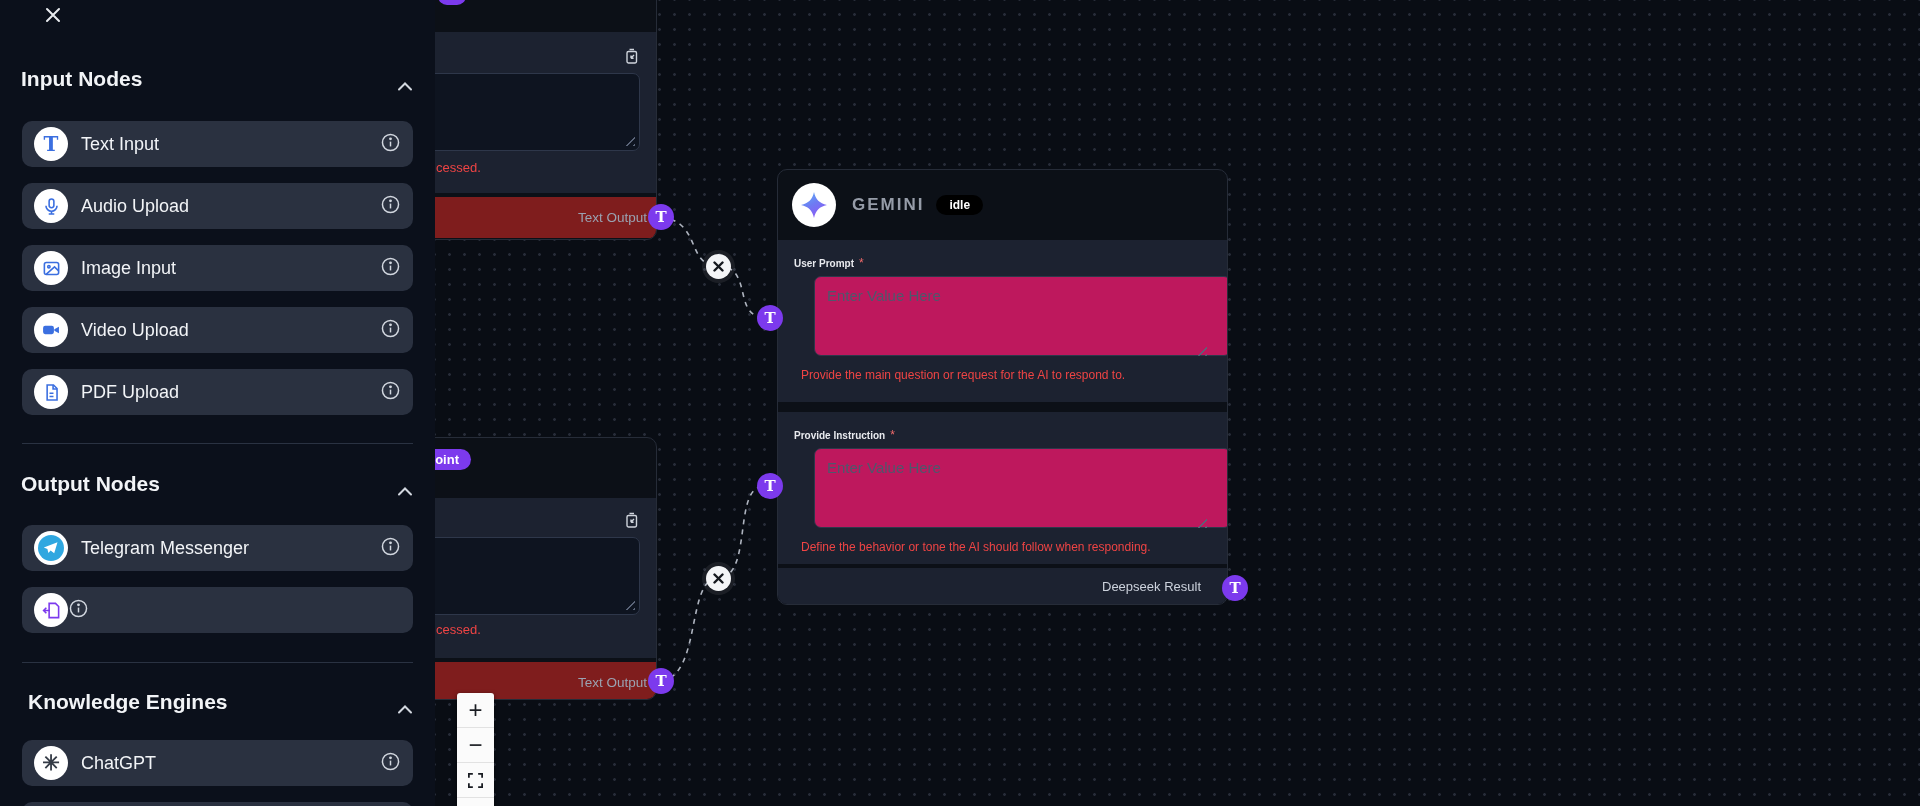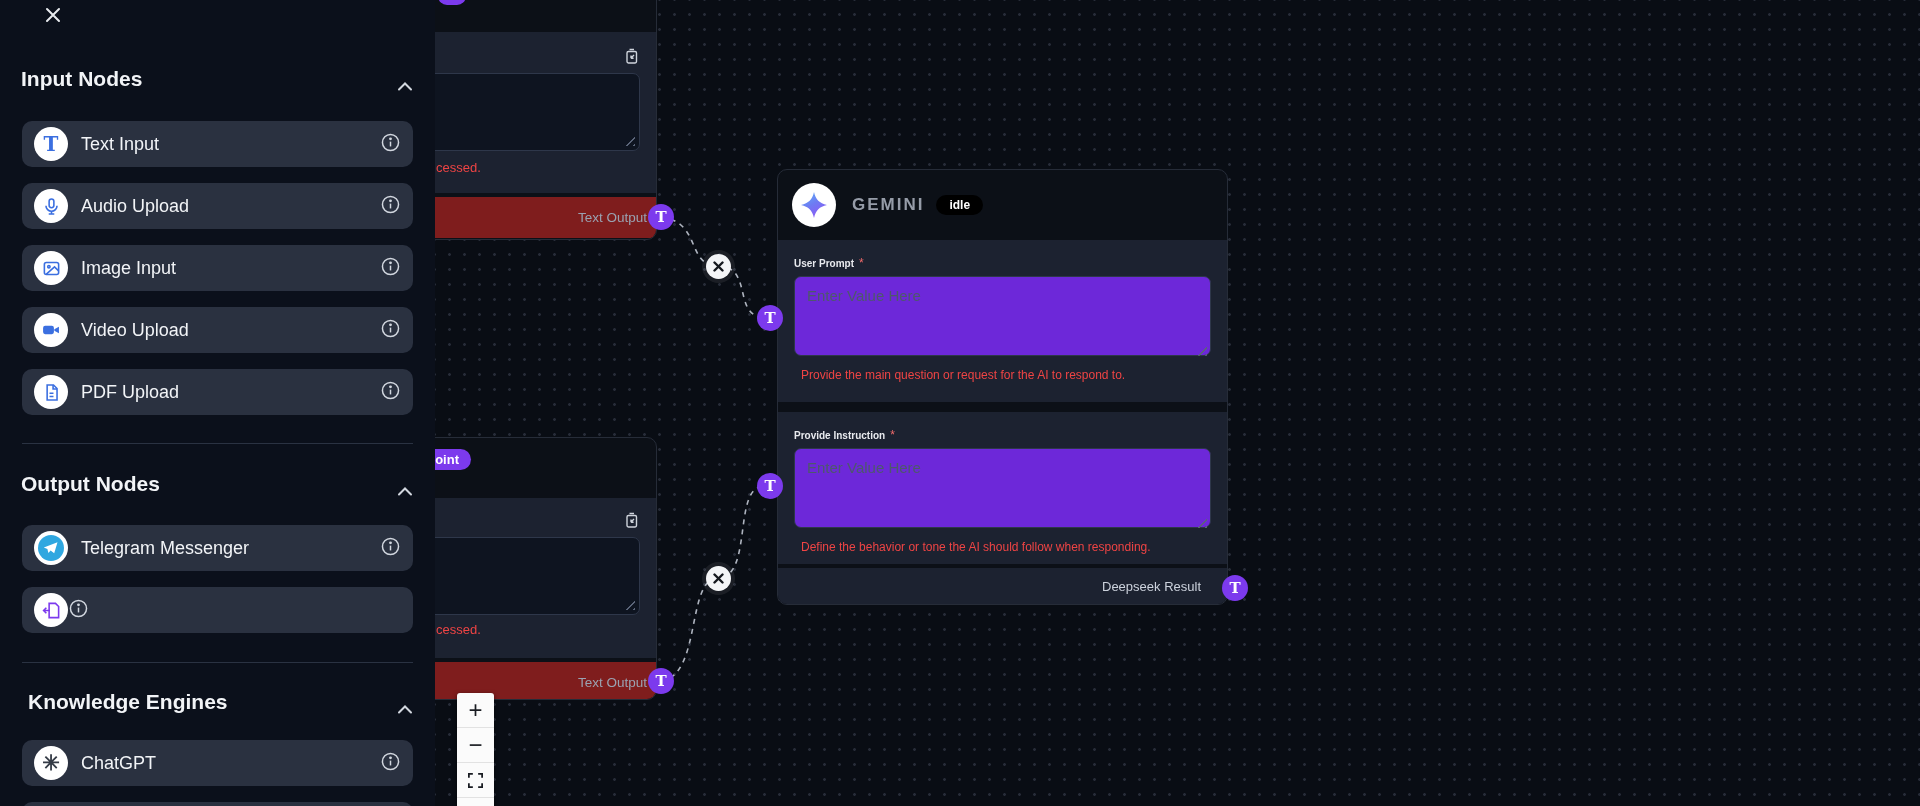--- a/index.html
+++ b/index.html
@@ -14,23 +14,23 @@
   #edges { position:absolute; inset:0; z-index:1; }
 
   
   .node { position:absolute; z-index:2; background:#0c1017; border:1px solid #262c38;
     border-radius:10px; }
   .node-section { background:#1c2230; }
   .node-label { font-size:10px; font-weight:bold; color:#e8eaee; }
   .req { color:#f06a6a; margin-left:5px; font-size:12px; }
   .helper { font-size:12px; color:#ef4444; }
   .ta-wrap { position:relative; }
-  textarea.field { width:100%; height:80px; background:#6d28d9; border:1px solid #2e374a;
+  textarea.field { width:100%; height:80px; background:#be185d; border:1px solid #2e374a;
     border-radius:7px; resize:none; color:#cdd3de; font-size:15px; padding:10px 12px;
-    font-family:"Liberation Sans", sans-serif; outline:none; }
+    font-family:"Liberation Sans", sans-serif; outline:none;margin-left:20px; }
   textarea.field::placeholder { color:#4e586c; }
   .grip { position:absolute; right:4px; bottom:4px; width:10px; height:10px;
     background:repeating-linear-gradient(-45deg, #5a6478 0 1.5px, transparent 1.5px 5px);
     clip-path:polygon(100% 0, 100% 100%, 0 100%); }
   .footer-label { font-size:13.5px; color:#9aa2b1; }
 
   
   .handle { position:absolute; z-index:4; width:26px; height:26px; border-radius:50%;
     background:#7c3aed; color:#fff; display:flex; align-items:center; justify-content:center;
     font-family:"DejaVu Serif", serif; font-weight:bold; font-size:15px; }

